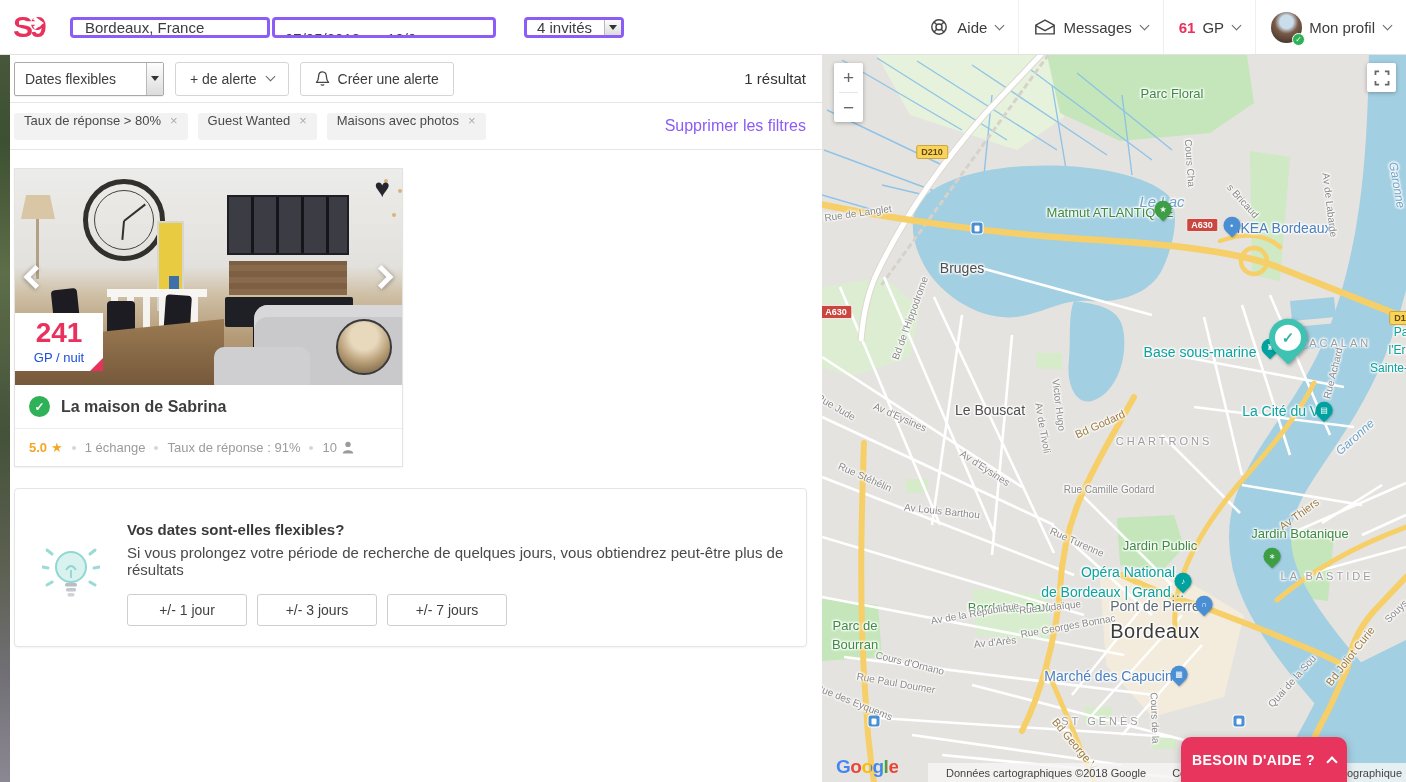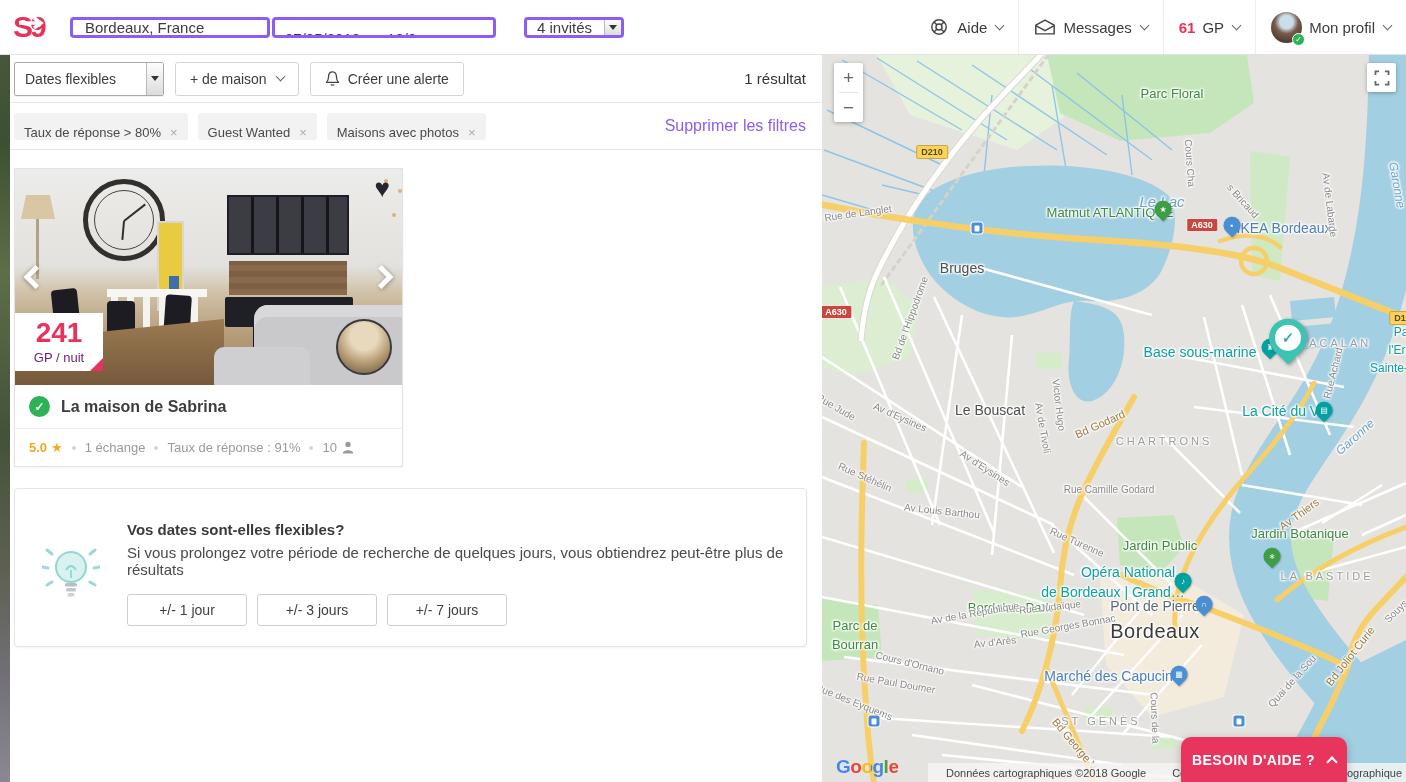--- a/index.html
+++ b/index.html
@@ -34,21 +34,21 @@
   .bg-strip{width:10px;height:100%;background:linear-gradient(180deg,#47573b 0%,#3d5031 12%,#5d6e49 30%,#44523a 52%,#5c6050 70%,#716f75 85%,#8b8893 100%);flex:none}
   .results{width:812px;height:100%;background:#fff;border-radius:8px 0 0 8px;overflow:hidden;flex:none}
   .mapwrap{position:relative;width:584px;height:100%;background:#e5e3df;overflow:hidden;cursor:grab}
 
   
   .filters-row{height:48px;display:flex;align-items:center;gap:11px;padding:0 16px 0 4px;border-bottom:1px solid #e6e6e6}
   .selectbox{height:34px;width:150px;border:1px solid #a9a9a9;border-radius:2px;background:#fff;display:flex;align-items:center;justify-content:space-between;padding-left:10px;font-size:14px;color:#3c3c3c;cursor:pointer;box-shadow:0 1px 0 rgba(0,0,0,.05)}
   .btn{height:34px;border:1px solid #d5d5d5;border-radius:3px;background:#fff;display:flex;align-items:center;gap:8px;padding:0 14px;font-size:14px;color:#3c3c3c;cursor:pointer}
   .result-count{margin-left:auto;font-size:15px;color:#333}
   .chips-row{height:47px;display:flex;align-items:center;gap:10px;padding:0 16px 0 4px;border-bottom:1px solid #e6e6e6}
-  .chip{height:27px;background:#f2f2f2;border-radius:3px;display:flex;align-items:flex-end;gap:9px;padding:0 10px;font-size:13px;color:#4a4a4a;cursor:pointer}
+  .chip{height:27px;background:#f2f2f2;border-radius:3px;display:flex;align-items:flex-start;gap:9px;padding:0 10px;font-size:13px;color:#4a4a4a;cursor:pointer}
   .chip .x{color:#adadad;font-size:13px;cursor:pointer}
   .clear-filters{margin-left:auto;font-size:16px;color:#8b5cf6;cursor:pointer}
 
   
   .card{width:389px;margin:18px 0 0 4px;border:1px solid #e3e3e3;background:#fff;box-shadow:0 1px 2px rgba(0,0,0,.05);cursor:pointer}
   .photo{position:relative;width:100%;height:216px;overflow:hidden;background:linear-gradient(180deg,#ececea 0%,#e3e1dd 45%,#cfc0a6 58%,#b49a77 78%,#a2865f 100%)}
   .photo i{position:absolute;display:block}
   .ph-clock{left:68px;top:10px;width:82px;height:82px;border:5px solid #32302c;border-radius:50%}
   .ph-clock:before{content:"";position:absolute;inset:6px;border:1px solid #45423c;border-radius:50%}
   .ph-clock:after{content:"";position:absolute;left:50%;top:50%;width:27px;height:2px;background:#32302c;transform-origin:0 50%;transform:rotate(-38deg)}
@@ -68,21 +68,21 @@
   .ph-couch{right:-14px;bottom:-6px;width:162px;height:86px;background:#c9c9cc;border-radius:14px 14px 0 0;box-shadow:inset 0 12px 0 #d8d8da}
   .ph-couch2{right:92px;bottom:-8px;width:96px;height:46px;background:#cfcfd2;border-radius:10px}
   .ph-lights{right:14px;top:10px;width:4px;height:4px;border-radius:50%;background:#d9b27c;box-shadow:14px 10px 0 #d9b27c,28px 22px 0 #cfa269,8px 34px 0 #d9b27c,22px 44px 0 #c29457,34px 54px 0 #d9b27c}
   .heart{position:absolute;right:12px;top:4px;font-size:26px;color:#26262e;cursor:pointer;z-index:3}
   .pnav{position:absolute;top:50%;width:17px;height:17px;border-style:solid;border-color:#fff;border-width:0;cursor:pointer;z-index:3;filter:drop-shadow(0 1px 2px rgba(0,0,0,.35))}
   .pprev{left:12px;transform:translateY(-50%) rotate(45deg);border-left-width:5px;border-bottom-width:5px}
   .pnext{right:12px;transform:translateY(-50%) rotate(-45deg);border-right-width:5px;border-bottom-width:5px}
   .price{position:absolute;left:0;bottom:14px;width:88px;height:58px;background:#fff;display:flex;flex-direction:column;align-items:center;justify-content:center;z-index:3}
   .price:after{content:"";position:absolute;right:0;bottom:0;border-bottom:13px solid #e8315b;border-left:13px solid transparent}
   .price .val{color:#e8315b;font-size:28px;font-weight:bold;line-height:1}
-  .price .unit{color:#701a75;font-size:13px;margin-top:3px}
+  .price .unit{color:#1d4ed8;font-size:13px;margin-top:3px}
   .ph-av{position:absolute;right:10px;bottom:10px;width:56px;height:56px;border-radius:50%;border:2px solid #3a3a3a;background:radial-gradient(circle at 50% 30%,#e8d9bd 0 30%,#b49a72 60%,#5e4f3c 100%);z-index:3;cursor:pointer}
   .card-title{display:flex;align-items:center;gap:11px;height:44px;padding:0 14px;border-bottom:1px solid #eee}
   .vcheck{width:21px;height:21px;border-radius:50%;background:#2eb157;color:#fff;font-size:12px;font-weight:bold;display:flex;align-items:center;justify-content:center;flex:none}
   .card-title h3{font-size:16px;color:#3d3d3d;font-weight:bold}
   .card-meta{display:flex;align-items:center;height:37px;padding:0 14px;font-size:13px;color:#9b9b9b}
   .rating{color:#f5a623;font-weight:bold}
   .star{color:#f5a623;margin-left:4px}
   .mdot{width:4px;height:4px;border-radius:50%;background:#d6d6d6;margin:0 9px;flex:none}
   .cap-ic{margin-left:5px}
 
@@ -201,21 +201,21 @@
 
     <section class="results">
       <div class="filters-row">
         <div class="selectbox">
           <span>Dates flexibles</span>
           <span class="selarrow" style="height:32px">
               <i></i>
             </span>
         </div>
         <button class="btn">
-          <span>+ de maison</span>
+          <span>+ de alerte</span>
             <i class="chev"></i>
         </button>
         <button class="btn">
           <svg width="15" height="17" viewBox="0 0 15 17">
             <path d="M7.5,1.8 C4.9,1.8 3.6,3.9 3.6,6.6 C3.6,10 2.6,11.2 1.4,12.4 H13.6 C12.4,11.2 11.4,10 11.4,6.6 C11.4,3.9 10.1,1.8 7.5,1.8 Z" stroke="#444" stroke-width="1.3" fill="none" stroke-linejoin="round"></path>
             <path d="M6,14.3 C6.2,15.3 8.8,15.3 9,14.3" stroke="#444" stroke-width="1.3" fill="none"></path>
           </svg>
           <span>Créer une alerte</span>
         </button>
         <span class="result-count">1 résultat</span>

